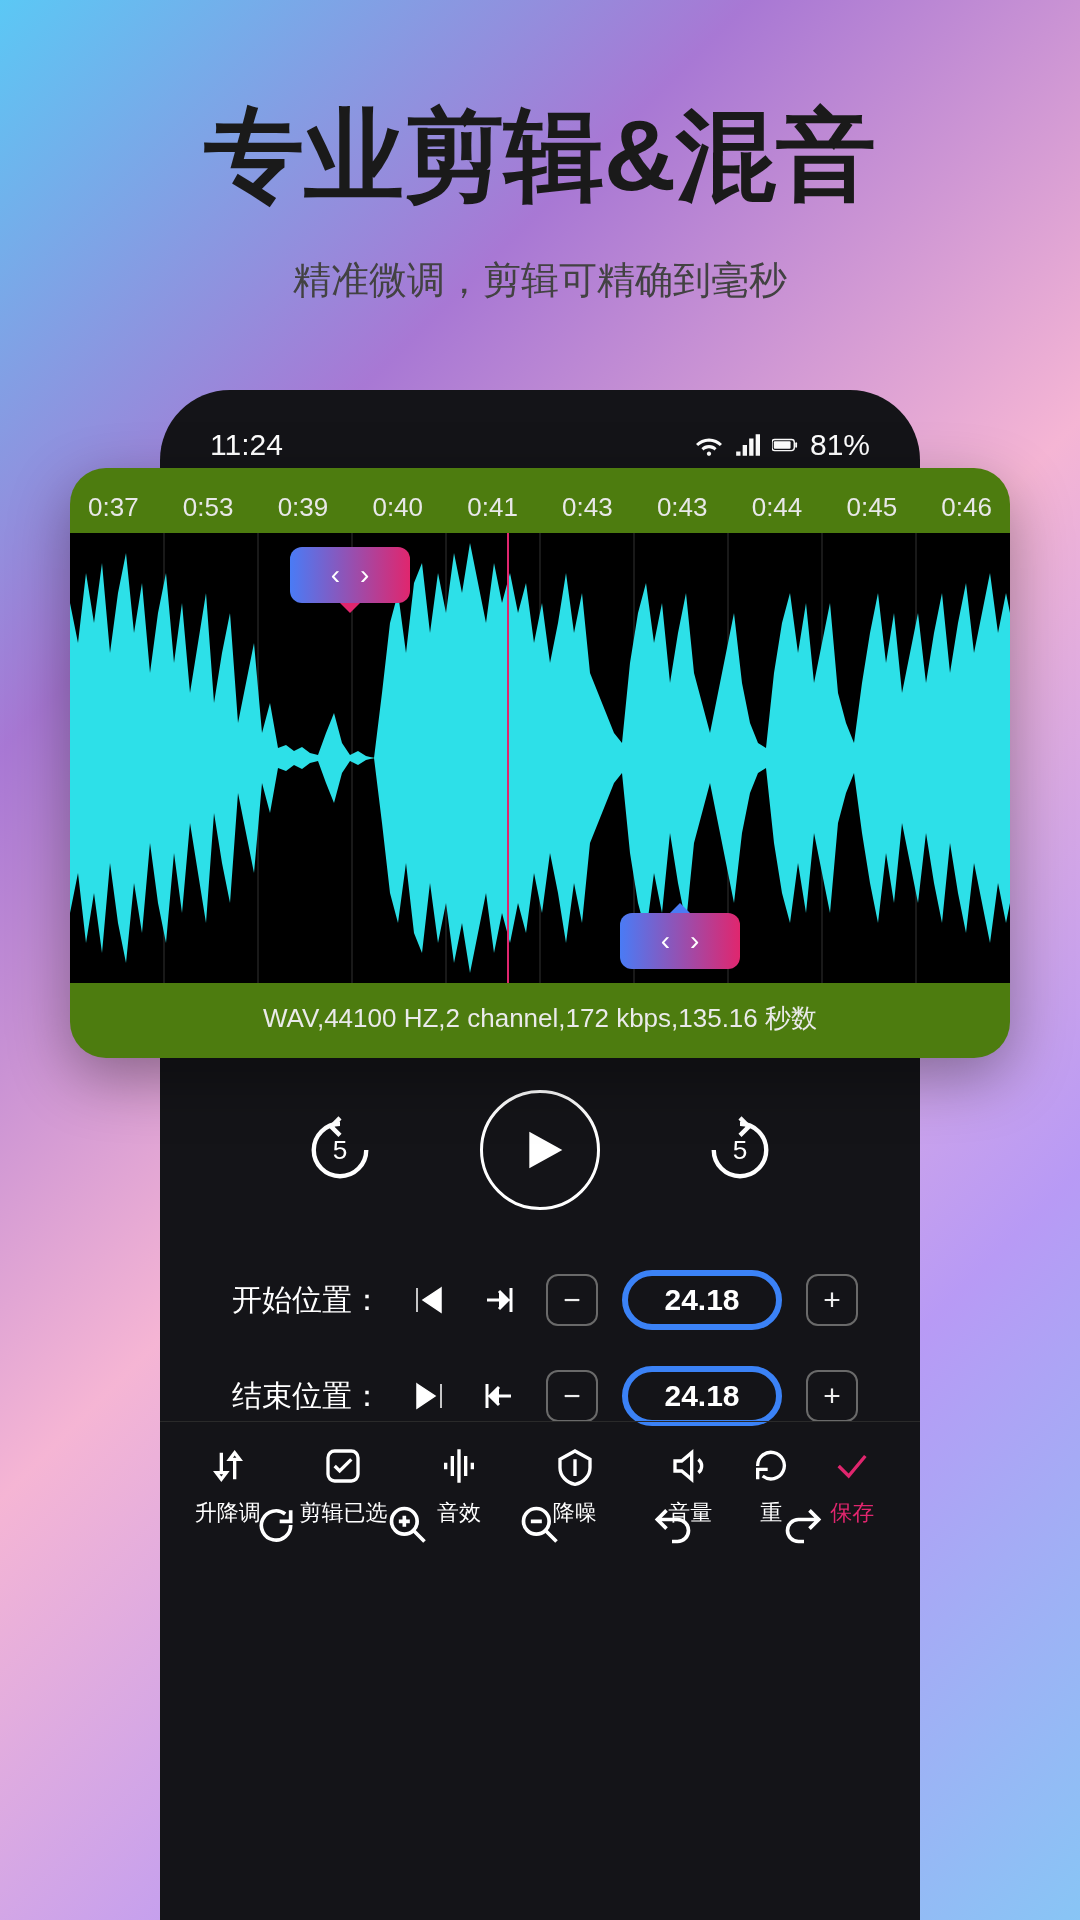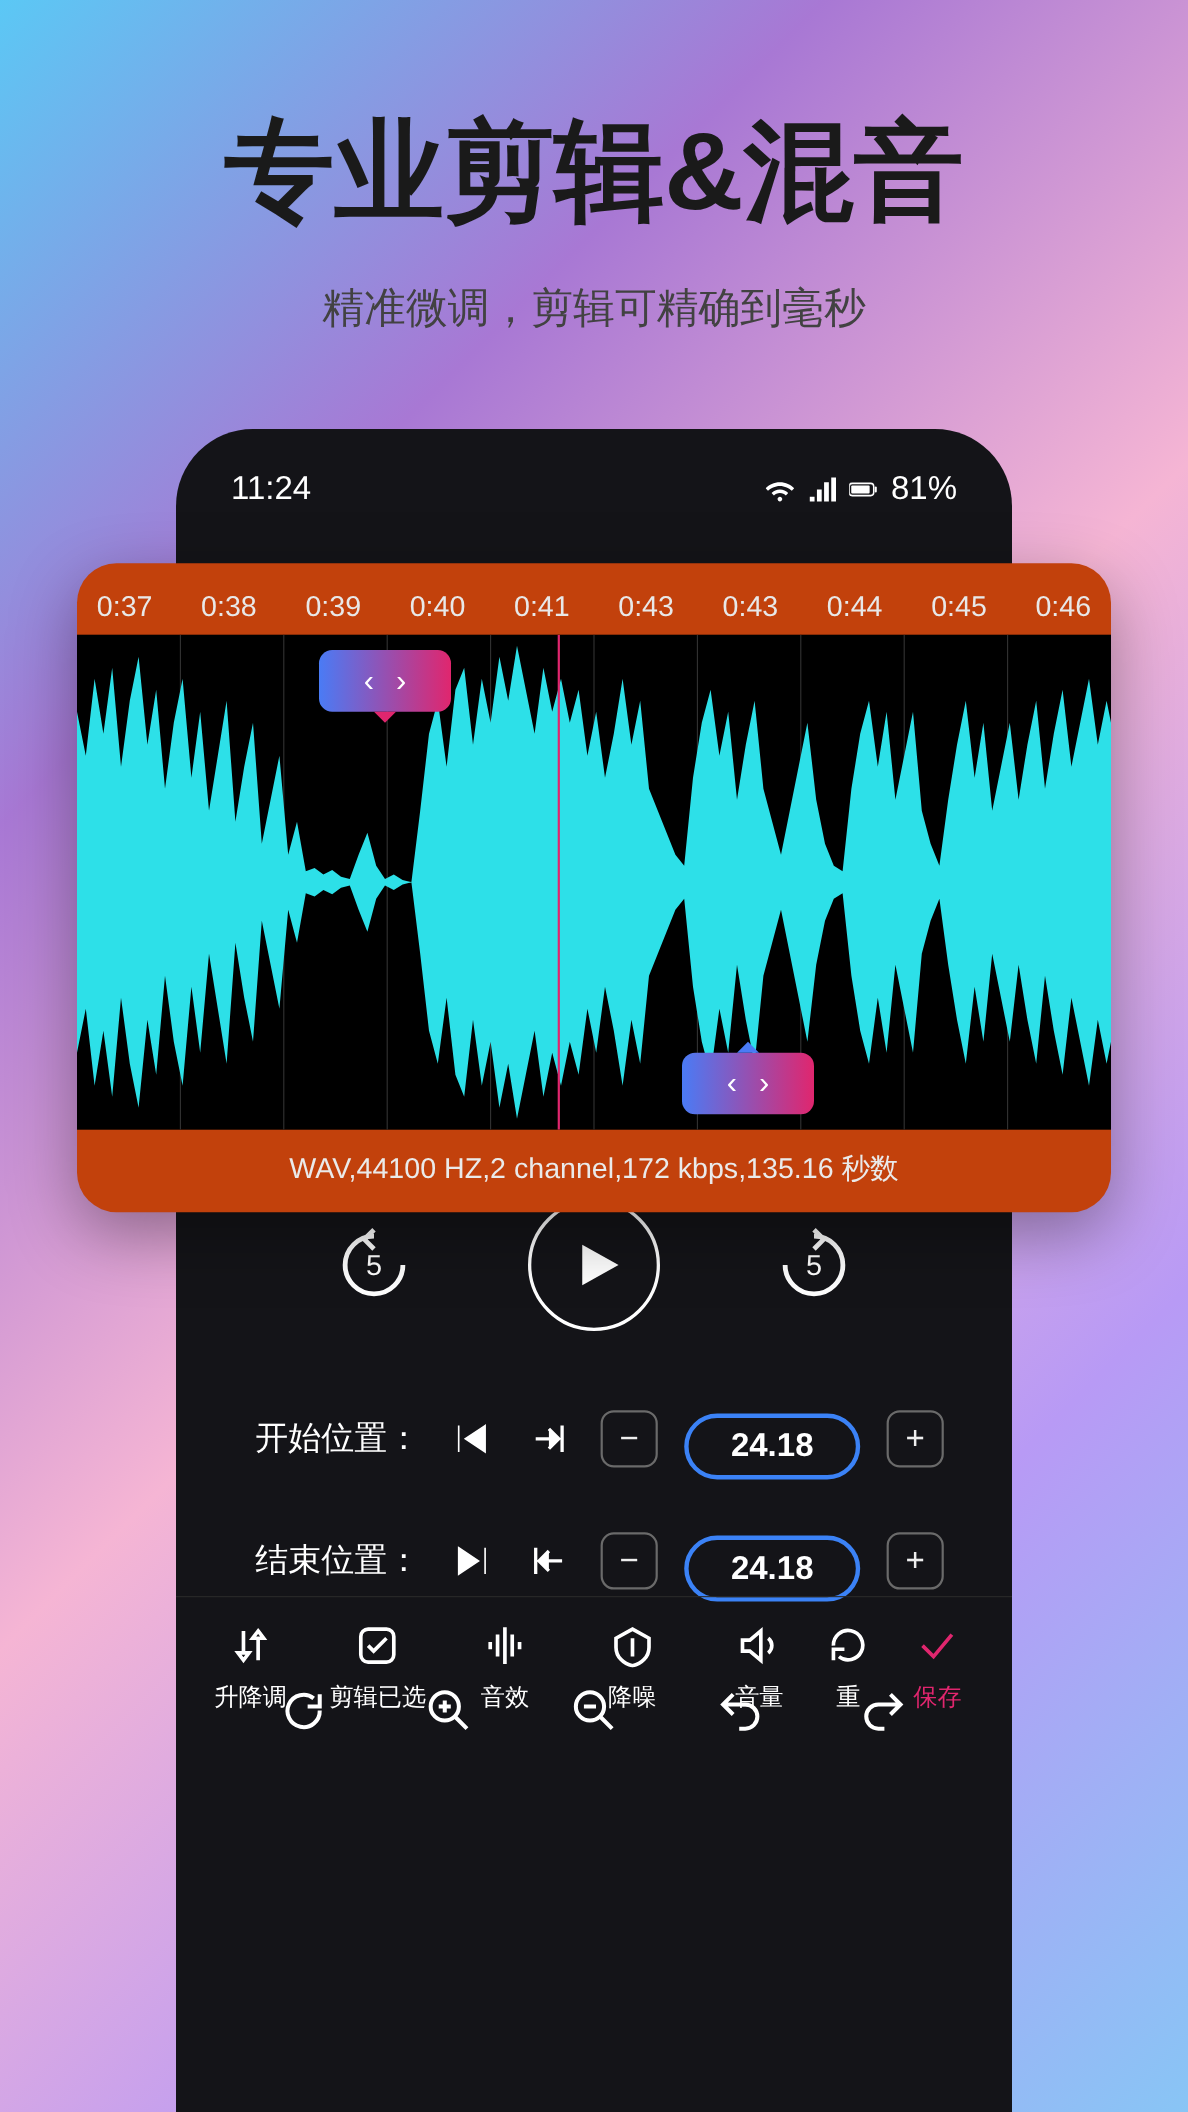--- a/index.html
+++ b/index.html
@@ -41,26 +41,26 @@
   align-items: center;
   padding: 0 50px;
   height: 50px;
   color: #fff;
   font-size: 30px;
 }
 .status-right { display: flex; align-items: center; gap: 12px; }
 .status-right svg { width: 26px; height: 26px; fill: #fff; }
 .waveform-panel {
   position: absolute;
-  top: 512px;
+  top: 468px;
   left: 50%;
   transform: translateX(-50%);
   width: 940px;
   height: 590px;
-  background: #c2410c;
+  background: #4d7c0f;
   border-radius: 36px;
   box-shadow: 0 20px 60px rgba(0,0,0,0.35);
   overflow: hidden;
 }
 .timeline-row {
   display: flex;
   justify-content: space-between;
   padding: 24px 18px 10px;
   color: #e8e8e8;
   font-size: 26px;
@@ -140,23 +140,23 @@
 .icon-btn { width: 46px; height: 46px; display: flex; align-items: center; justify-content: center; }
 .icon-btn svg { width: 36px; height: 36px; fill: #fff; stroke: #fff; }
 .square-btn {
   width: 52px; height: 52px;
   border: 2px solid #6a6a6a; border-radius: 12px;
   display: flex; align-items: center; justify-content: center;
   color: #eee; font-size: 30px;
 }
 .pill-value {
   width: 160px; height: 60px;
-  border: 4px solid #3b82f6; border-radius: 30px;
+  border: 6px solid #3b82f6; border-radius: 30px;
   display: flex; align-items: center; justify-content: center;
-  font-size: 30px; font-weight: 600; margin-top: 15px;
+  font-size: 30px; font-weight: 600;
 }
 .zoom-row {
   display: flex;
   justify-content: space-around;
   padding: 40px 50px 20px;
 }
 .zoom-row .icon-btn svg { width: 44px; height: 44px; stroke: #fff; fill: none; stroke-width: 2; }
 .bottom-toolbar {
   position: absolute;
   bottom: 0; left: 0; right: 0;
@@ -334,21 +334,21 @@
           </svg>
         <span>保存</span>
       </div>
     </div>
   </div>
 </div>
 
 <div class="waveform-panel">
   <div class="timeline-row">
     <span>0:37</span>
-    <span>0:38</span>
+    <span>0:53</span>
     <span>0:39</span>
     <span>0:40</span>
     <span>0:41</span>
     <span>0:43</span>
     <span>0:43</span>
     <span>0:44</span>
     <span>0:45</span>
     <span>0:46</span>
   </div>
   <div class="wave-area">

